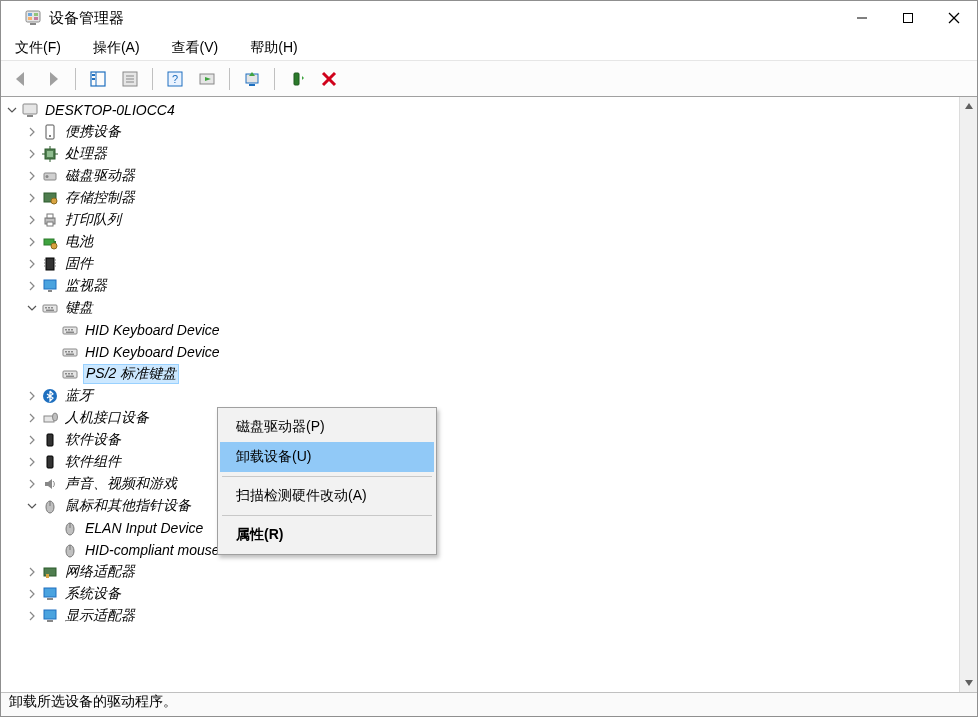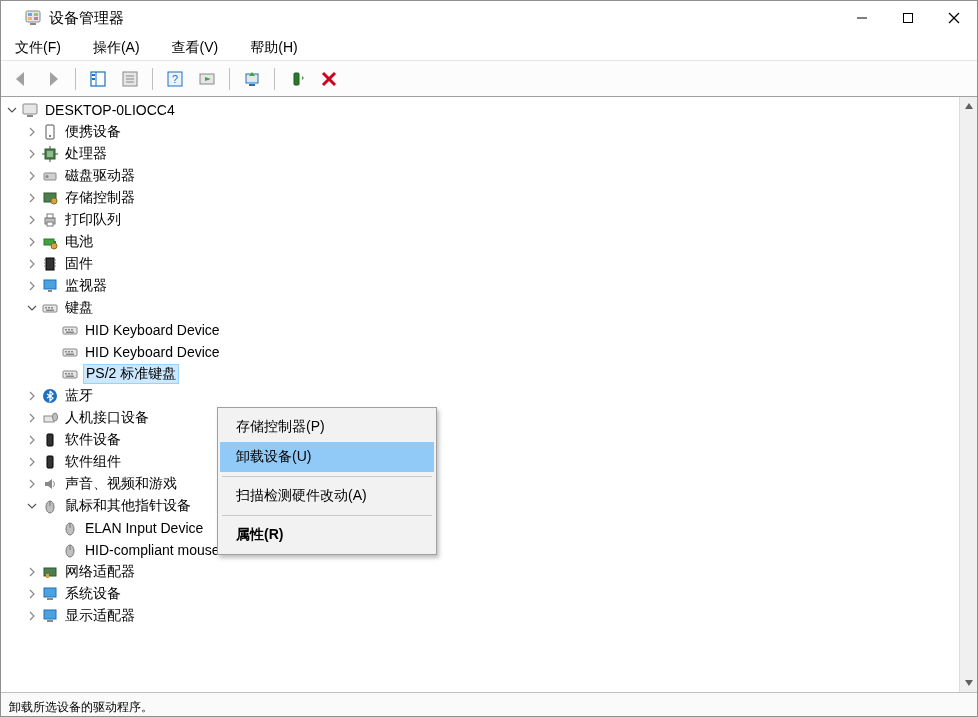--- a/index.html
+++ b/index.html
@@ -85,20 +85,21 @@
     min-height: 0;
   }
   .tree-wrap {
     flex: 1;
     overflow: hidden;
     position: relative;
     border-top: 0;
   }
   .tree {
     padding: 2px 0 0 4px;
+    font-style: italic;
   }
   .node {
     display: flex; align-items: center;
     height: 22px;
     white-space: nowrap;
   }
   .node .exp {
     width: 14px; height:14px;
     display:inline-flex; align-items:center; justify-content:center;
     color:#777;
@@ -154,24 +155,24 @@
     height:18px; display:flex; align-items:center; justify-content:center;
     color:#606060; font-size:10px;
     background:#f0f0f0;
   }
   .scrollbar .sb-track { flex:1; background:#f0f0f0; }
 
   
   .statusbar {
     height:24px;
     border-top:1px solid #c0c0c0;
-    display:flex; align-items:flex-end;
+    display:flex; align-items:flex-start;
     padding: 0 8px;
     background:#fafafa;
-    font-size:12px;
+    font-size:14px;
   }
 </style>
 </head>
 <body>
 
 <div class="window">
 
   <div class="titlebar">
     <span class="app-icon">
       <svg viewBox="0 0 16 16">
@@ -640,21 +641,21 @@
                 </svg>
               </span>
             <span class="label">显示适配器</span>
           </div>
 
         </div>
 
       </div>
 
       <div class="ctx-menu">
-        <div class="ctx-item">存储控制器(P)</div>
+        <div class="ctx-item">磁盘驱动器(P)</div>
         <div class="ctx-item highlight">卸载设备(U)</div>
         <div class="ctx-sep"></div>
         <div class="ctx-item">扫描检测硬件改动(A)</div>
         <div class="ctx-sep"></div>
         <div class="ctx-item bold">属性(R)</div>
       </div>
 
     </div>
 
     <div class="scrollbar">

